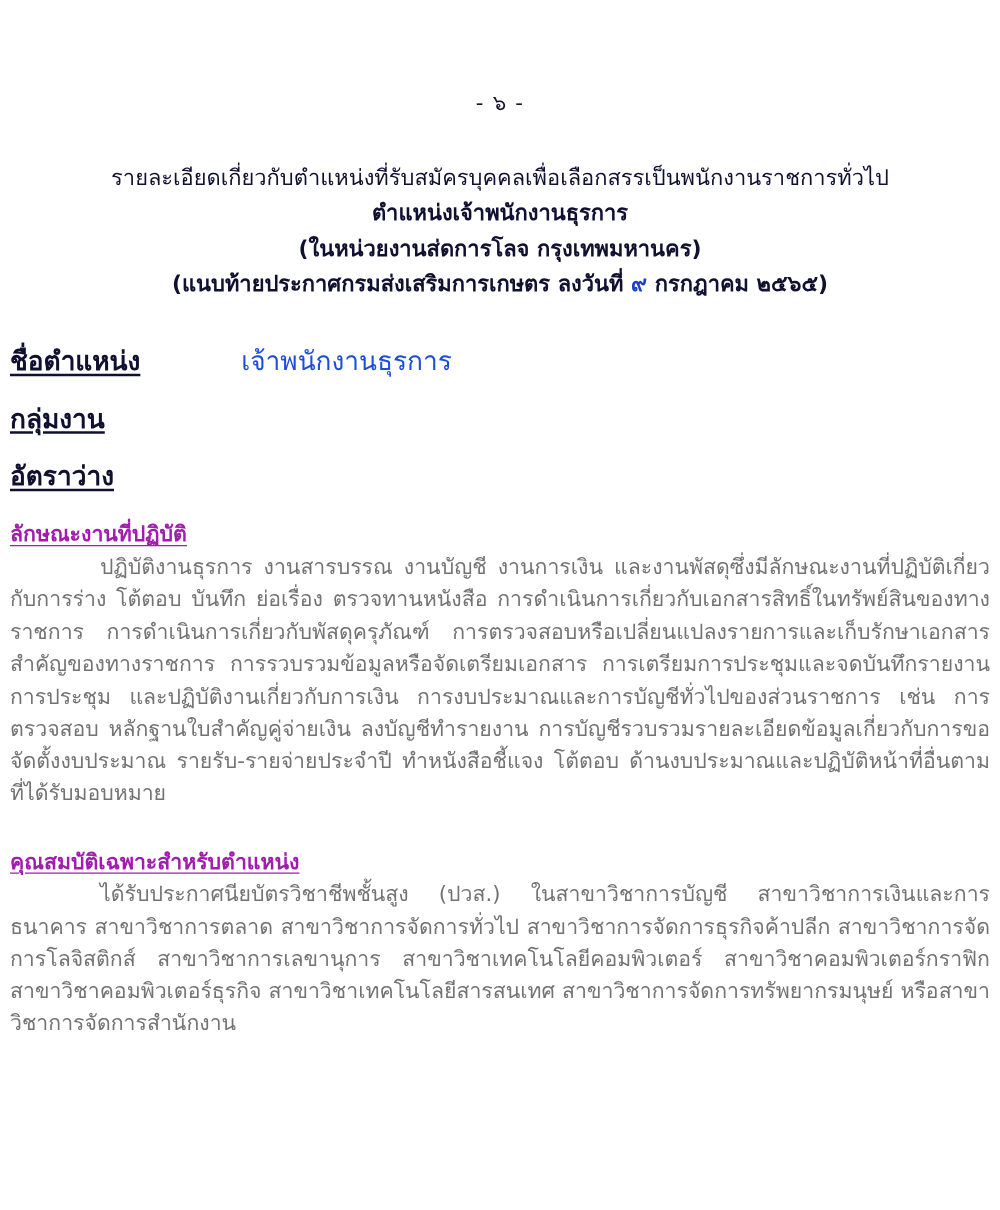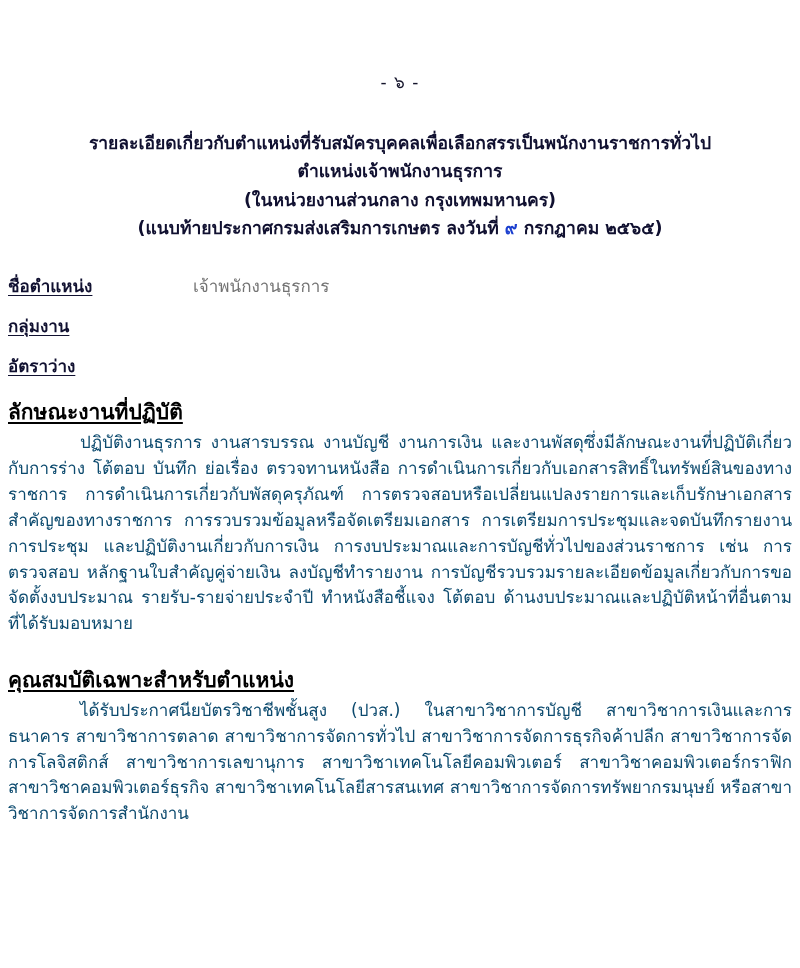--- a/index.html
+++ b/index.html
@@ -29,82 +29,82 @@
     letter-spacing: 1px;
     color: #14142b;
   }
   .title-block {
     text-align: center;
     margin-top: 34px;
     line-height: 1.62;
   }
   .title-line {
     font-size: 17.5px;
-    font-weight: bold;
+    font-weight: normal;
     color: #101030;
   }
   .title-line.sub {
     font-weight: bold;
   }
   .blue-mark {
     color: #1b3fcf;
     font-weight: bold;
   }
   .fields {
     margin-top: 30px;
     padding: 0 8px 0 8px;
   }
   .field-row {
     display: flex;
     align-items: flex-end;
     margin-bottom: 13px;
-    font-size: 17px;
+    font-size: 21px;
   }
   .field-label {
     width: 185px;
     flex: 0 0 185px;
     font-weight: bold;
     text-decoration: underline;
     text-underline-offset: 3px;
     color: #101030;
   }
   .field-value {
     flex: 1 1 auto;
-    color: #737373;
+    color: #1d4ed8;
   }
   .section-head {
     font-weight: bold;
     text-decoration: underline;
     text-underline-offset: 3px;
-    font-size: 21px;
+    font-size: 17px;
     margin: 16px 0 2px 8px;
-    color: #000000;
+    color: #a21caf;
   }
   .body-par {
     font-size: 17px;
     line-height: 1.52;
     text-align: justify;
     text-justify: inter-word;
     margin: 0 8px 0 8px;
     text-indent: 0;
-    color: #0c4a6e;
+    color: #737373;
   }
   .spacer-sm { height: 10px; }
 </style>
 </head>
 <body>
 
 <div class="page">
 
   <div class="page-number">- ๖ -</div>
 
   <div class="title-block">
     <div class="title-line">รายละเอียดเกี่ยวกับตำแหน่งที่รับสมัครบุคคลเพื่อเลือกสรรเป็นพนักงานราชการทั่วไป</div>
     <div class="title-line sub">ตำแหน่งเจ้าพนักงานธุรการ</div>
-    <div class="title-line sub">(ในหน่วยงานส่วนกลาง กรุงเทพมหานคร)</div>
+    <div class="title-line sub">(ในหน่วยงานส่ดการโลจ กรุงเทพมหานคร)</div>
     <div class="title-line sub">
       <span>(แนบท้ายประกาศกรมส่งเสริมการเกษตร ลงวันที่</span>
       <span class="blue-mark">๙</span>
       <span>กรกฎาคม ๒๕๖๕)</span>
     </div>
   </div>
 
   <div class="fields">
     <div class="field-row">
       <div class="field-label">ชื่อตำแหน่ง</div>

